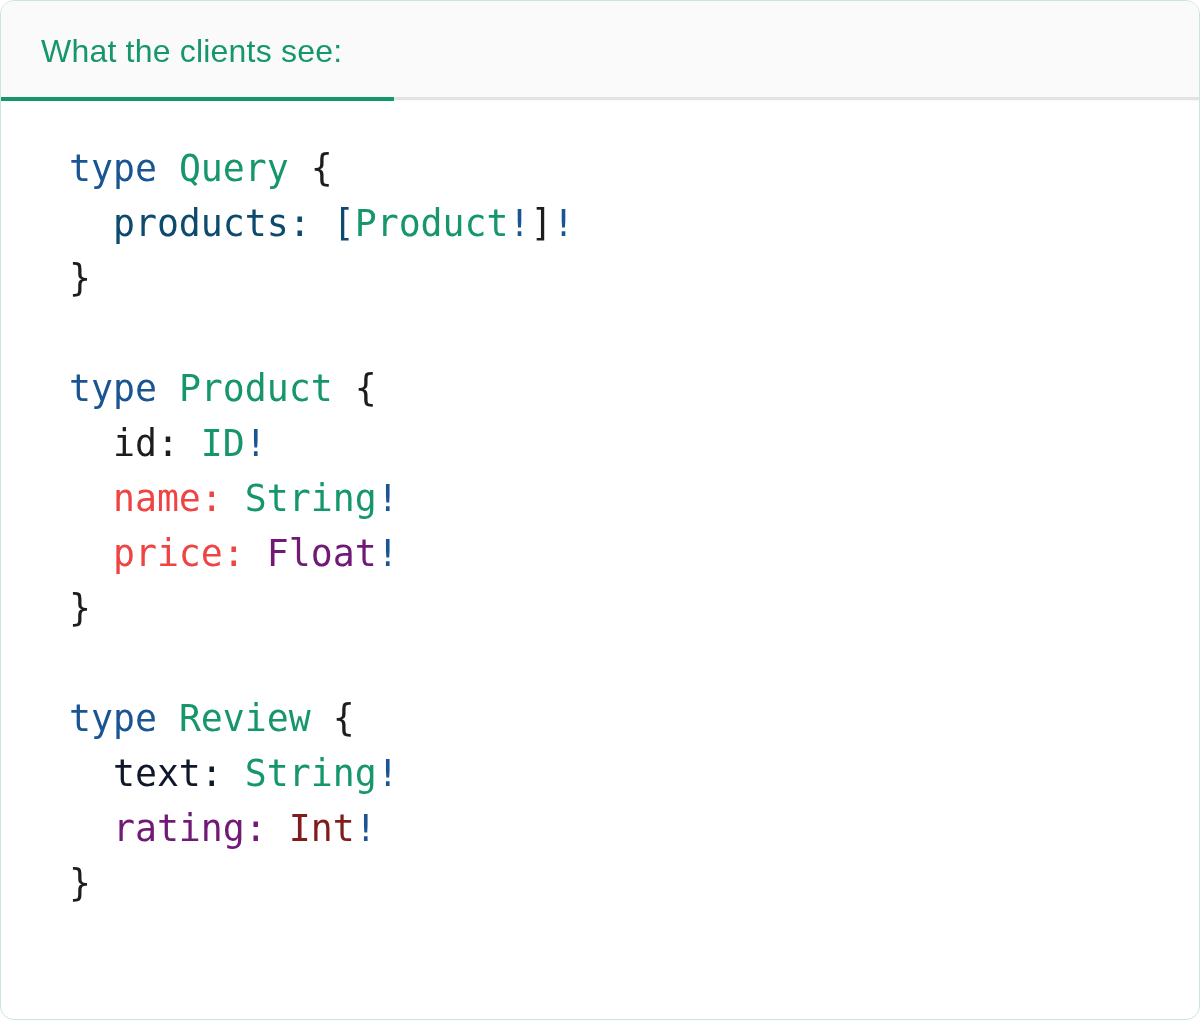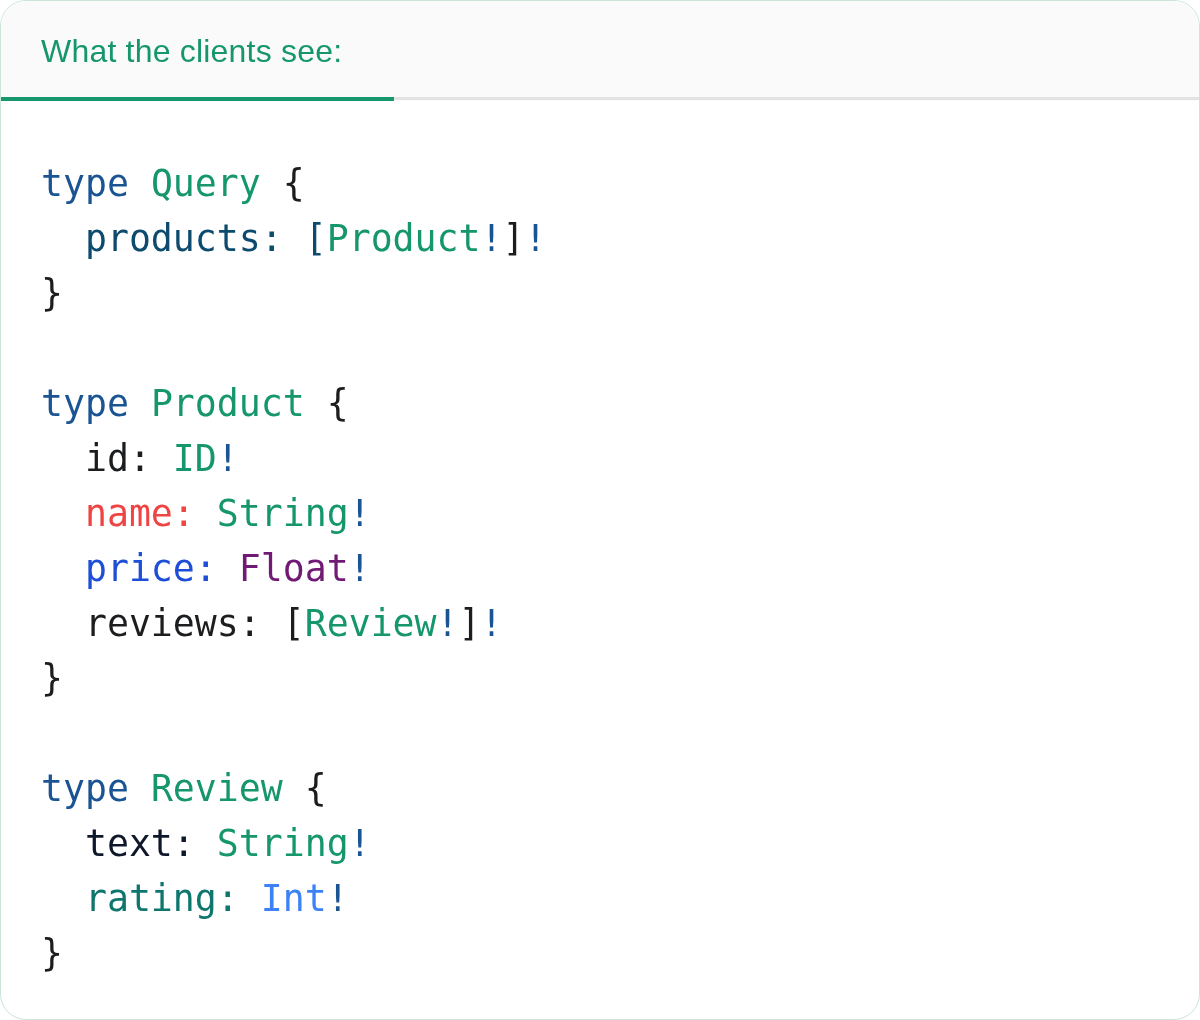--- a/index.html
+++ b/index.html
@@ -14,21 +14,21 @@
   *{box-sizing:border-box;}
   html,body{margin:0;padding:0;background:#ffffff;}
   body{
     width:1200px;height:1020px;position:relative;
     font-family:"Liberation Sans",sans-serif;
   }
   .card{
     position:absolute;inset:0;
     background:var(--card-bg);
     border:1px solid var(--card-border);
-    border-radius:26px;
+    border-radius:14px;
     overflow:hidden;
   }
   .tabbar{
     position:relative;
     height:100px;
     background:var(--tabbar-bg);
   }
   .tabbar-divider{
     position:absolute;left:0;right:0;top:96px;height:3px;
     background:var(--divider);
@@ -45,22 +45,23 @@
     font-size:32px;
     font-weight:500;
     letter-spacing:0.2px;
   }
   .tab-underline{
     position:absolute;left:0;top:96px;
     width:393px;height:4px;
     background:var(--accent);
   }
   .code-area{
-    padding:55px 40px 0 40px;
+    padding:40px 40px 0 40px;
     background:var(--card-bg);
+    margin-left:28px;
   }
   .code-block{
     font-family:"DejaVu Sans Mono","Liberation Mono",monospace;
     font-size:36.5px;
     line-height:55px;
     color:var(--plain);
   }
   .code-line{
     height:55px;
     white-space:pre;
@@ -80,23 +81,22 @@
 
   <div class="code-area">
     <div class="code-block">
         <div class="code-line"><span style="color: rgb(26, 84, 147);">type</span><span style="color: rgb(28, 29, 31);"> </span><span style="color: rgb(21, 150, 108);">Query</span><span style="color: rgb(28, 29, 31);"> {</span></div>
         <div class="code-line"><span style="color: #0c4a6e;">  products: [</span><span style="color: rgb(21, 150, 108);">Product</span><span style="color: rgb(26, 84, 147);">!</span><span style="color: rgb(28, 29, 31);">]</span><span style="color: rgb(26, 84, 147);">!</span></div>
         <div class="code-line"><span style="color: rgb(28, 29, 31);">}</span></div>
         <div class="code-line">&nbsp;</div>
         <div class="code-line"><span style="color: rgb(26, 84, 147);">type</span><span style="color: rgb(28, 29, 31);"> </span><span style="color: rgb(21, 150, 108);">Product</span><span style="color: rgb(28, 29, 31);"> {</span></div>
         <div class="code-line"><span style="color: rgb(28, 29, 31);">  id: </span><span style="color: rgb(21, 150, 108);">ID</span><span style="color: rgb(26, 84, 147);">!</span></div>
         <div class="code-line"><span style="color: #ef4444;">  name: </span><span style="color: rgb(21, 150, 108);">String</span><span style="color: rgb(26, 84, 147);">!</span></div>
-        <div class="code-line"><span style="color: #1d4ed8;">  price: </span><span style="color: #701a75;">Float</span><span style="color: rgb(26, 84, 147);">!</span></div>
-        <div class="code-line"><span style="color: rgb(28, 29, 31);">  reviews: [</span><span style="color: rgb(21, 150, 108);">Review</span><span style="color: rgb(26, 84, 147);">!</span><span style="color: rgb(28, 29, 31);">]</span><span style="color: rgb(26, 84, 147);">!</span></div>
+        <div class="code-line"><span style="color: #ef4444;">  price: </span><span style="color: #701a75;">Float</span><span style="color: rgb(26, 84, 147);">!</span></div>
         <div class="code-line"><span style="color: rgb(28, 29, 31);">}</span></div>
         <div class="code-line">&nbsp;</div>
         <div class="code-line"><span style="color: rgb(26, 84, 147);">type</span><span style="color: rgb(28, 29, 31);"> </span><span style="color: rgb(21, 150, 108);">Review</span><span style="color: rgb(28, 29, 31);"> {</span></div>
         <div class="code-line"><span style="color: #0f172a;">  text: </span><span style="color: rgb(21, 150, 108);">String</span><span style="color: rgb(26, 84, 147);">!</span></div>
-        <div class="code-line"><span style="color: #0f766e;">  rating: </span><span style="color: #3b82f6; text-align: center;">Int</span><span style="color: rgb(26, 84, 147);">!</span></div>
+        <div class="code-line"><span style="color: #701a75;">  rating: </span><span style="color: #7f1d1d; text-align: center;">Int</span><span style="color: rgb(26, 84, 147);">!</span></div>
         <div class="code-line"><span style="color: rgb(28, 29, 31);">}</span></div>
       </div>
   </div>
 </div>
 
 </body></html>

